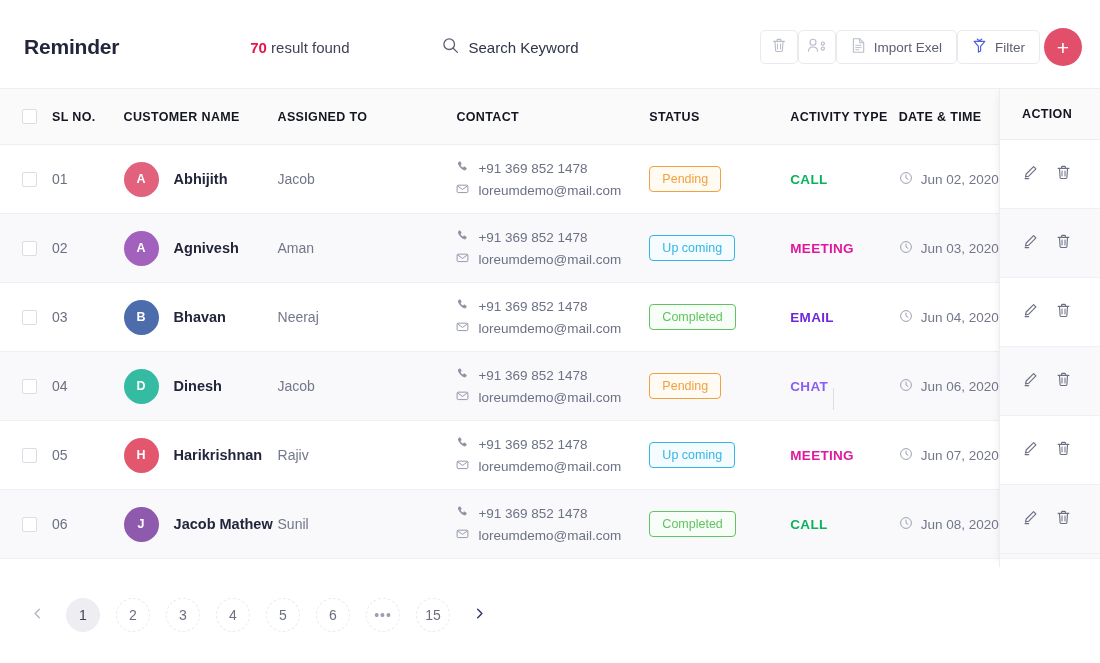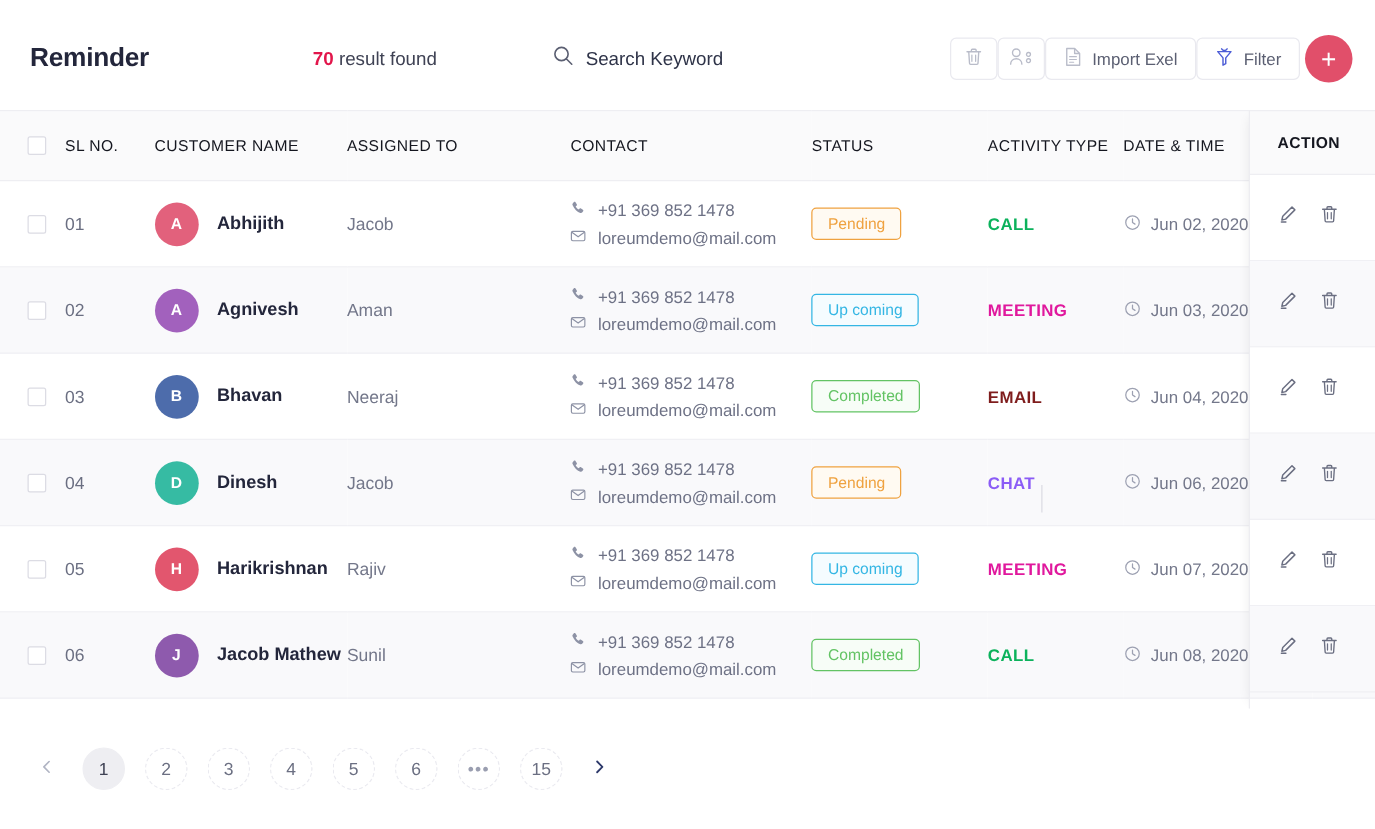--- a/index.html
+++ b/index.html
@@ -117,21 +117,21 @@
   }
 
   thead tr {
     background: #fafafb;
     height: 56px;
   }
 
   thead th {
     text-align: left;
     font-size: 12.5px;
-    font-weight: normal;
+    font-weight: bold;
     color: #14161f;
     letter-spacing: 0.35px;
     vertical-align: middle;
     padding: 0;
     border-bottom: 1px solid #eeeef2;
     border-top: 1px solid #eeeef2;
   }
 
   .c-check  { width: 48px;  padding-left: 22px !important; }
   .c-sl     { width: 66px; }
@@ -512,21 +512,21 @@
               <div class="contact-line">
                 <span><svg width="13" height="13" viewBox="0 0 14 13" fill="none">
                     <rect x="1.2" y="2.9" width="11.6" height="8" rx="1.2" stroke="#8d92a5" stroke-width="1"></rect>
                     <path d="M1.6 3.6l5.4 3.9 5.4-3.9" stroke="#8d92a5" stroke-width="1" stroke-linejoin="round"></path>
                   </svg></span>
                 <span>loreumdemo@mail.com</span>
               </div>
             </div>
           </td>
           <td class="c-status"><span class="badge" style="color:#63c364;border-color:#63c364;background:#f7fdf7">Completed</span></td>
-          <td class="c-activity"><span class="activity" style="color:#7f1d1d">EMAIL</span></td>
+          <td class="c-activity"><span class="activity" style="color:#6d28d9">EMAIL</span></td>
           <td class="c-date">
             <div class="date-cell">
               <span><svg width="14" height="14" viewBox="0 0 14 14" fill="none">
                   <circle cx="7" cy="7" r="5.4" stroke="#9da1b2" stroke-width="1"></circle>
                   <path d="M7 4.1V7l2 1.3" stroke="#9da1b2" stroke-width="1" stroke-linecap="round" stroke-linejoin="round"></path>
                 </svg></span>
               <span>Jun 04, 2020. 03</span>
             </div>
           </td>
           <td class="c-action"></td>

